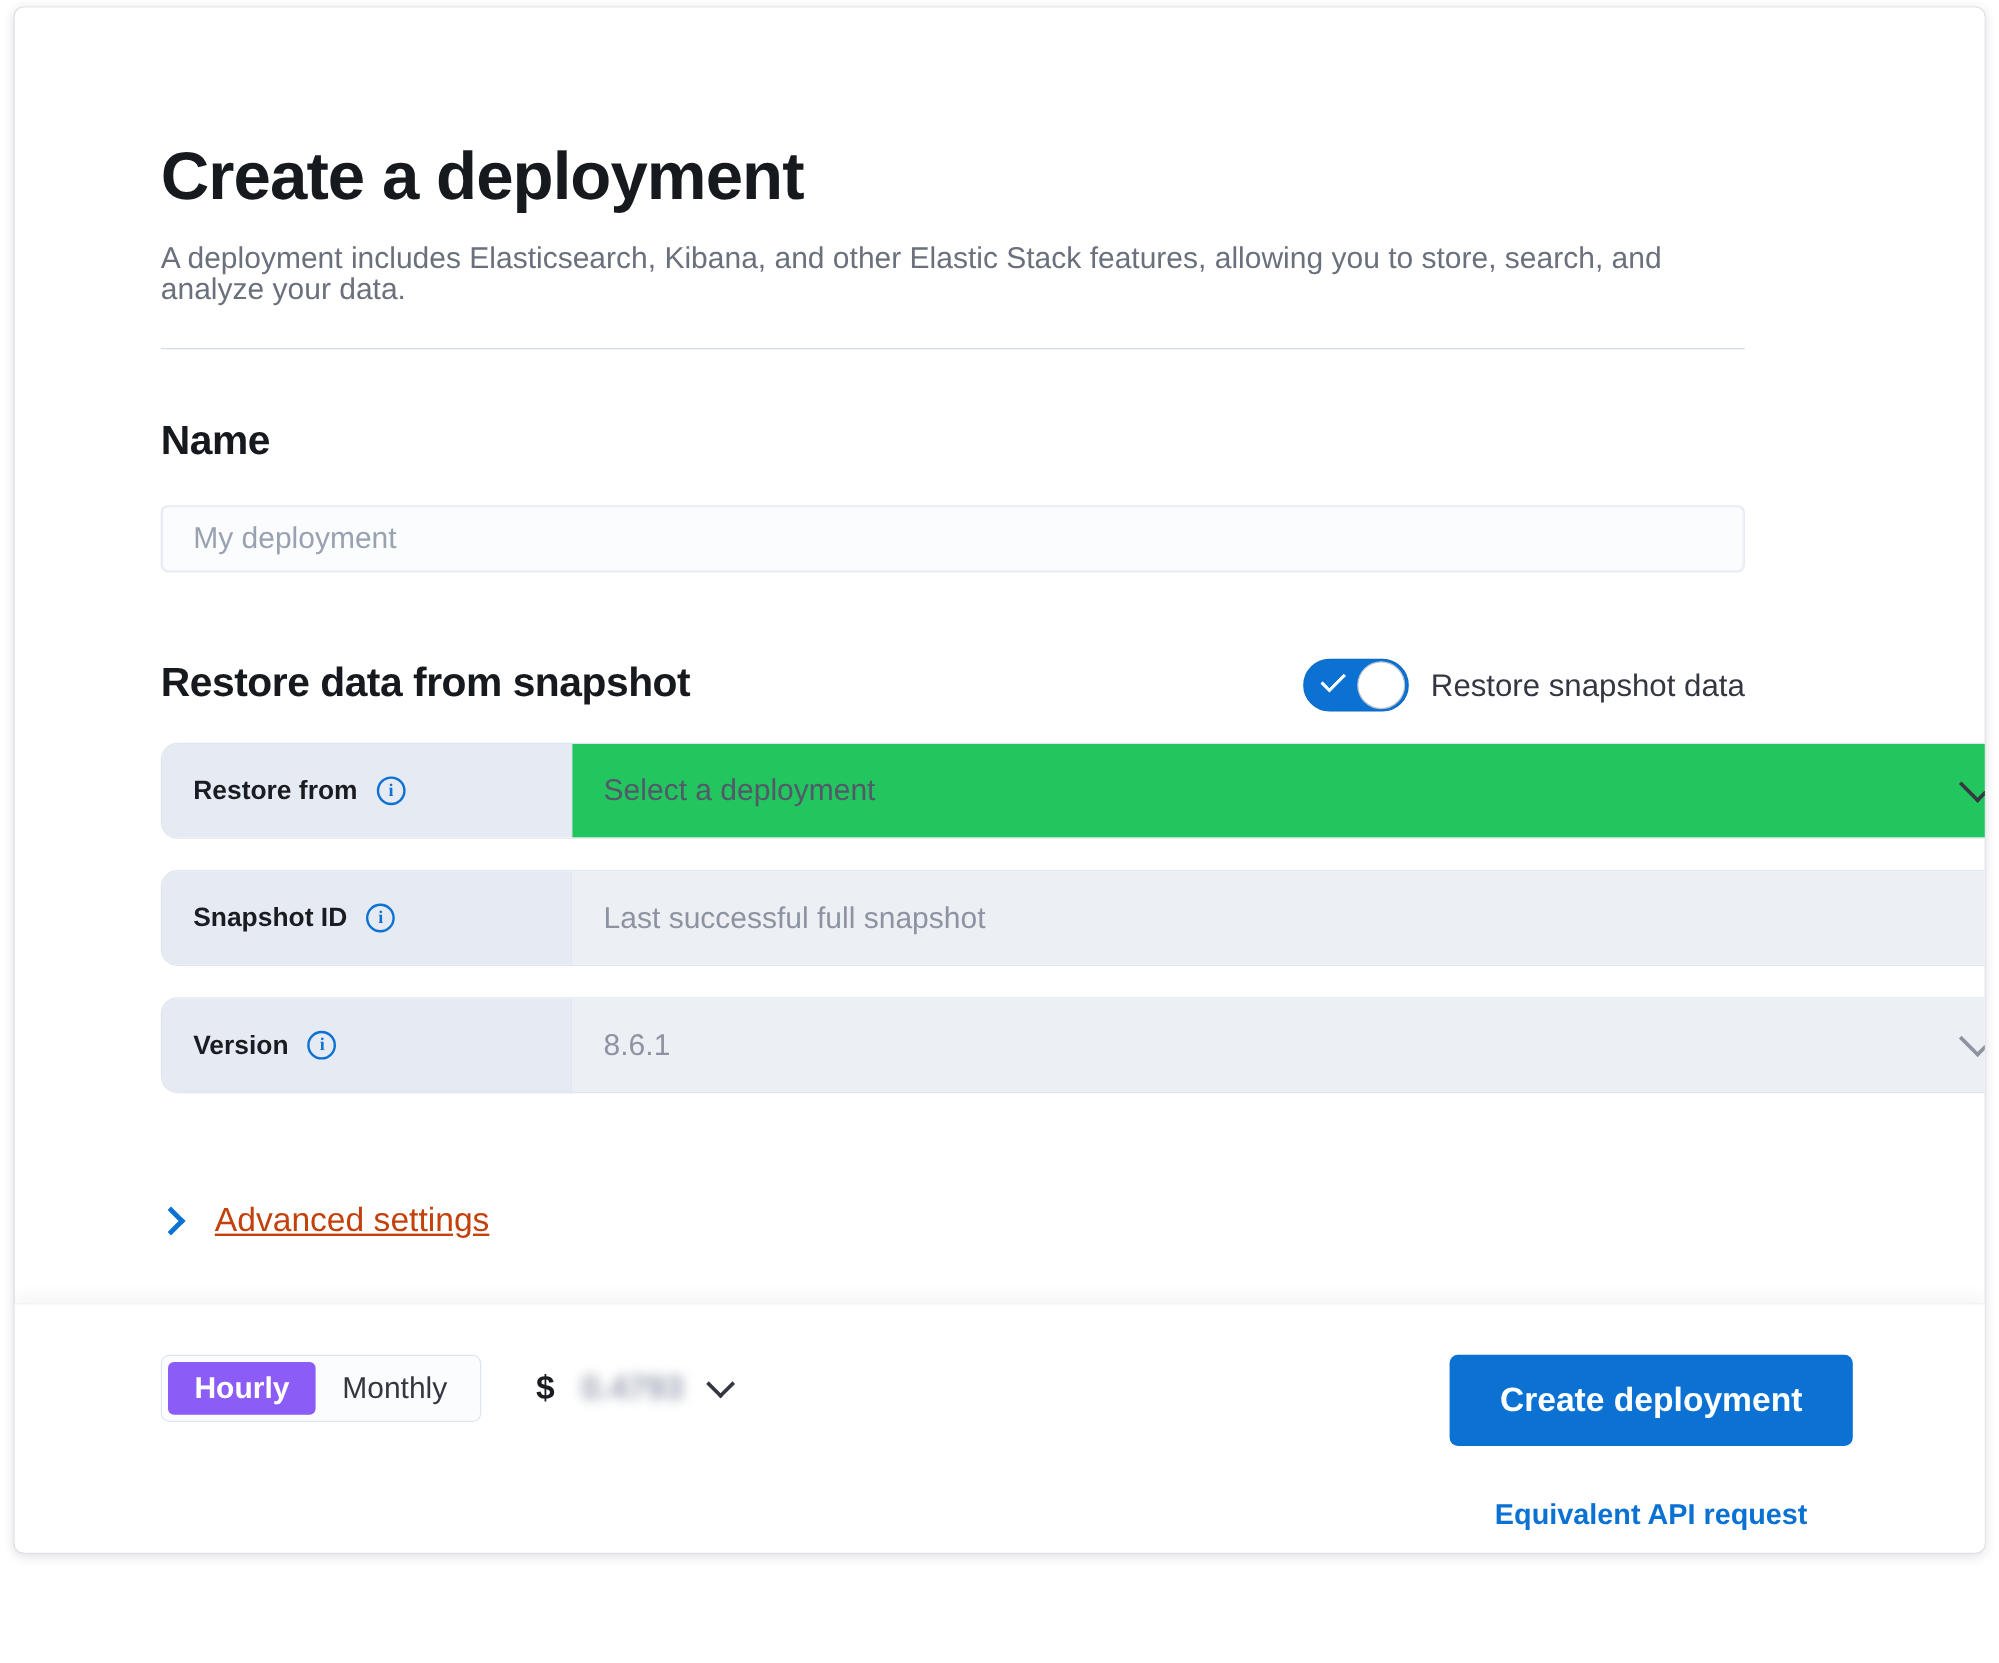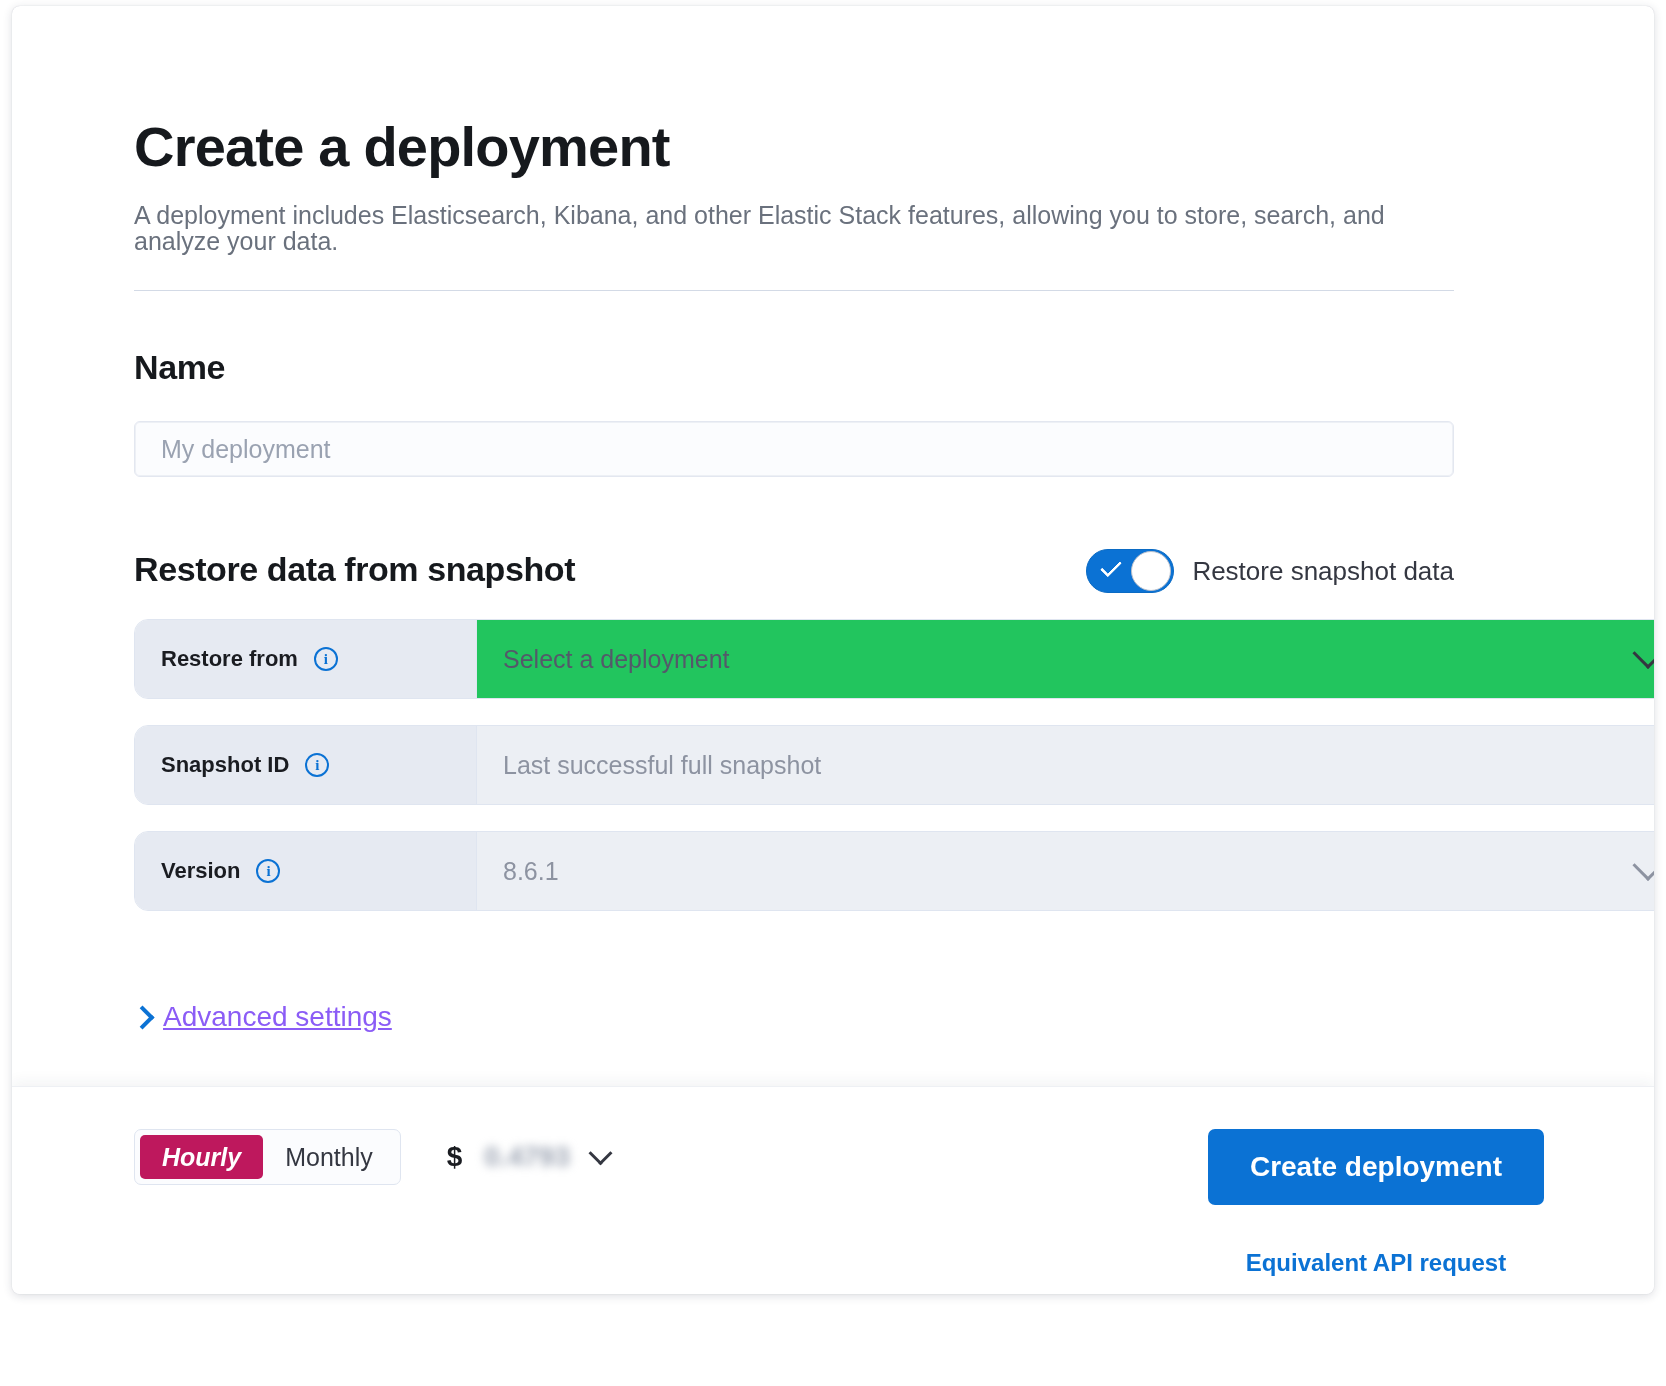--- a/index.html
+++ b/index.html
@@ -185,22 +185,22 @@
     transform: rotate(45deg) translate(-4px,-4px);
     flex: 0 0 auto;
   }
   .chev.muted { border-color: #8d93a1; }
 
   
   .advanced {
     margin-top: 64px;
     display: inline-flex;
     align-items: center;
-    gap: 12px;
-    color: #8b5cf6;
+    gap: 28px;
+    color: #c2410c;
     font-size: 28px;
   }
   .chev-right {
     width: 17px; height: 17px;
     border-top: 4px solid #0b72d4;
     border-right: 4px solid #0b72d4;
     transform: rotate(45deg);
     flex: 0 0 auto;
   }
 
@@ -233,21 +233,21 @@
   }
   .seg-btn {
     height: 44px;
     padding: 0 22px;
     border-radius: 5px;
     display: flex;
     align-items: center;
     font-size: 25px;
     color: #343741;
   }
-  .seg-btn.active { background: #be185d; color: #ffffff; font-weight: 700; font-style: italic; }
+  .seg-btn.active { background: #8b5cf6; color: #ffffff; font-weight: 700; }
   .price {
     display: flex;
     align-items: center;
     gap: 22px;
     font-size: 28px;
     font-weight: 700;
     color: #1a1c21;
   }
   .price .amount {
     filter: blur(5px);

